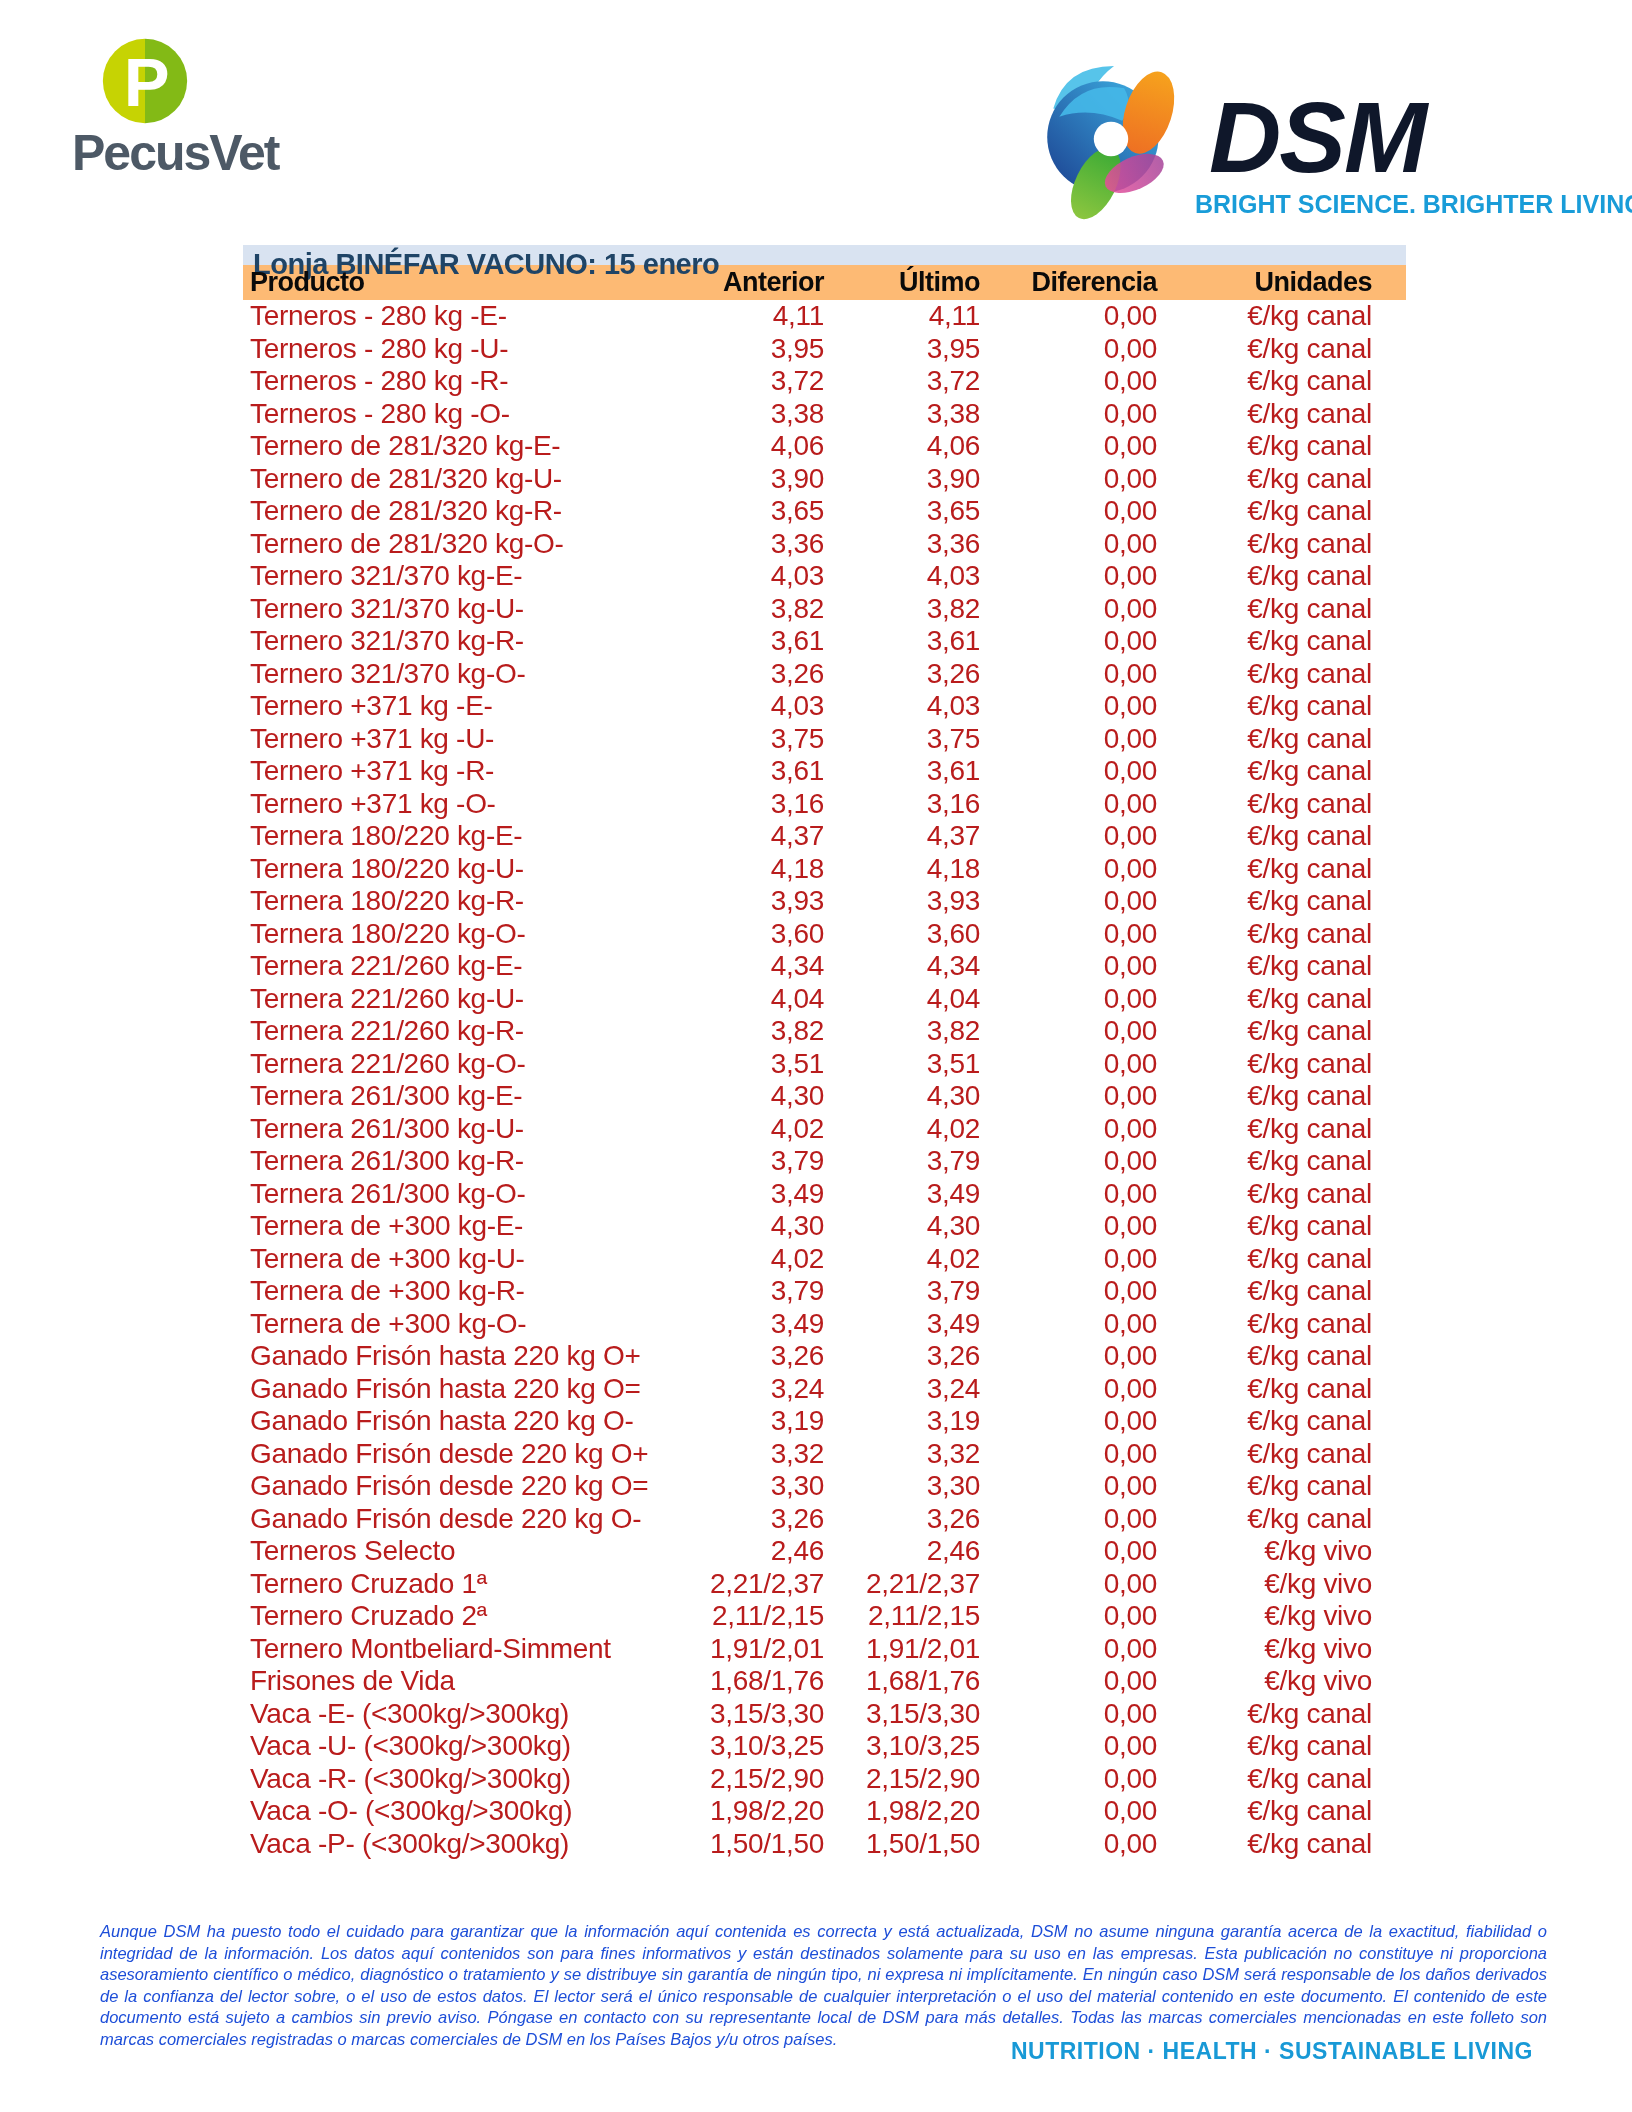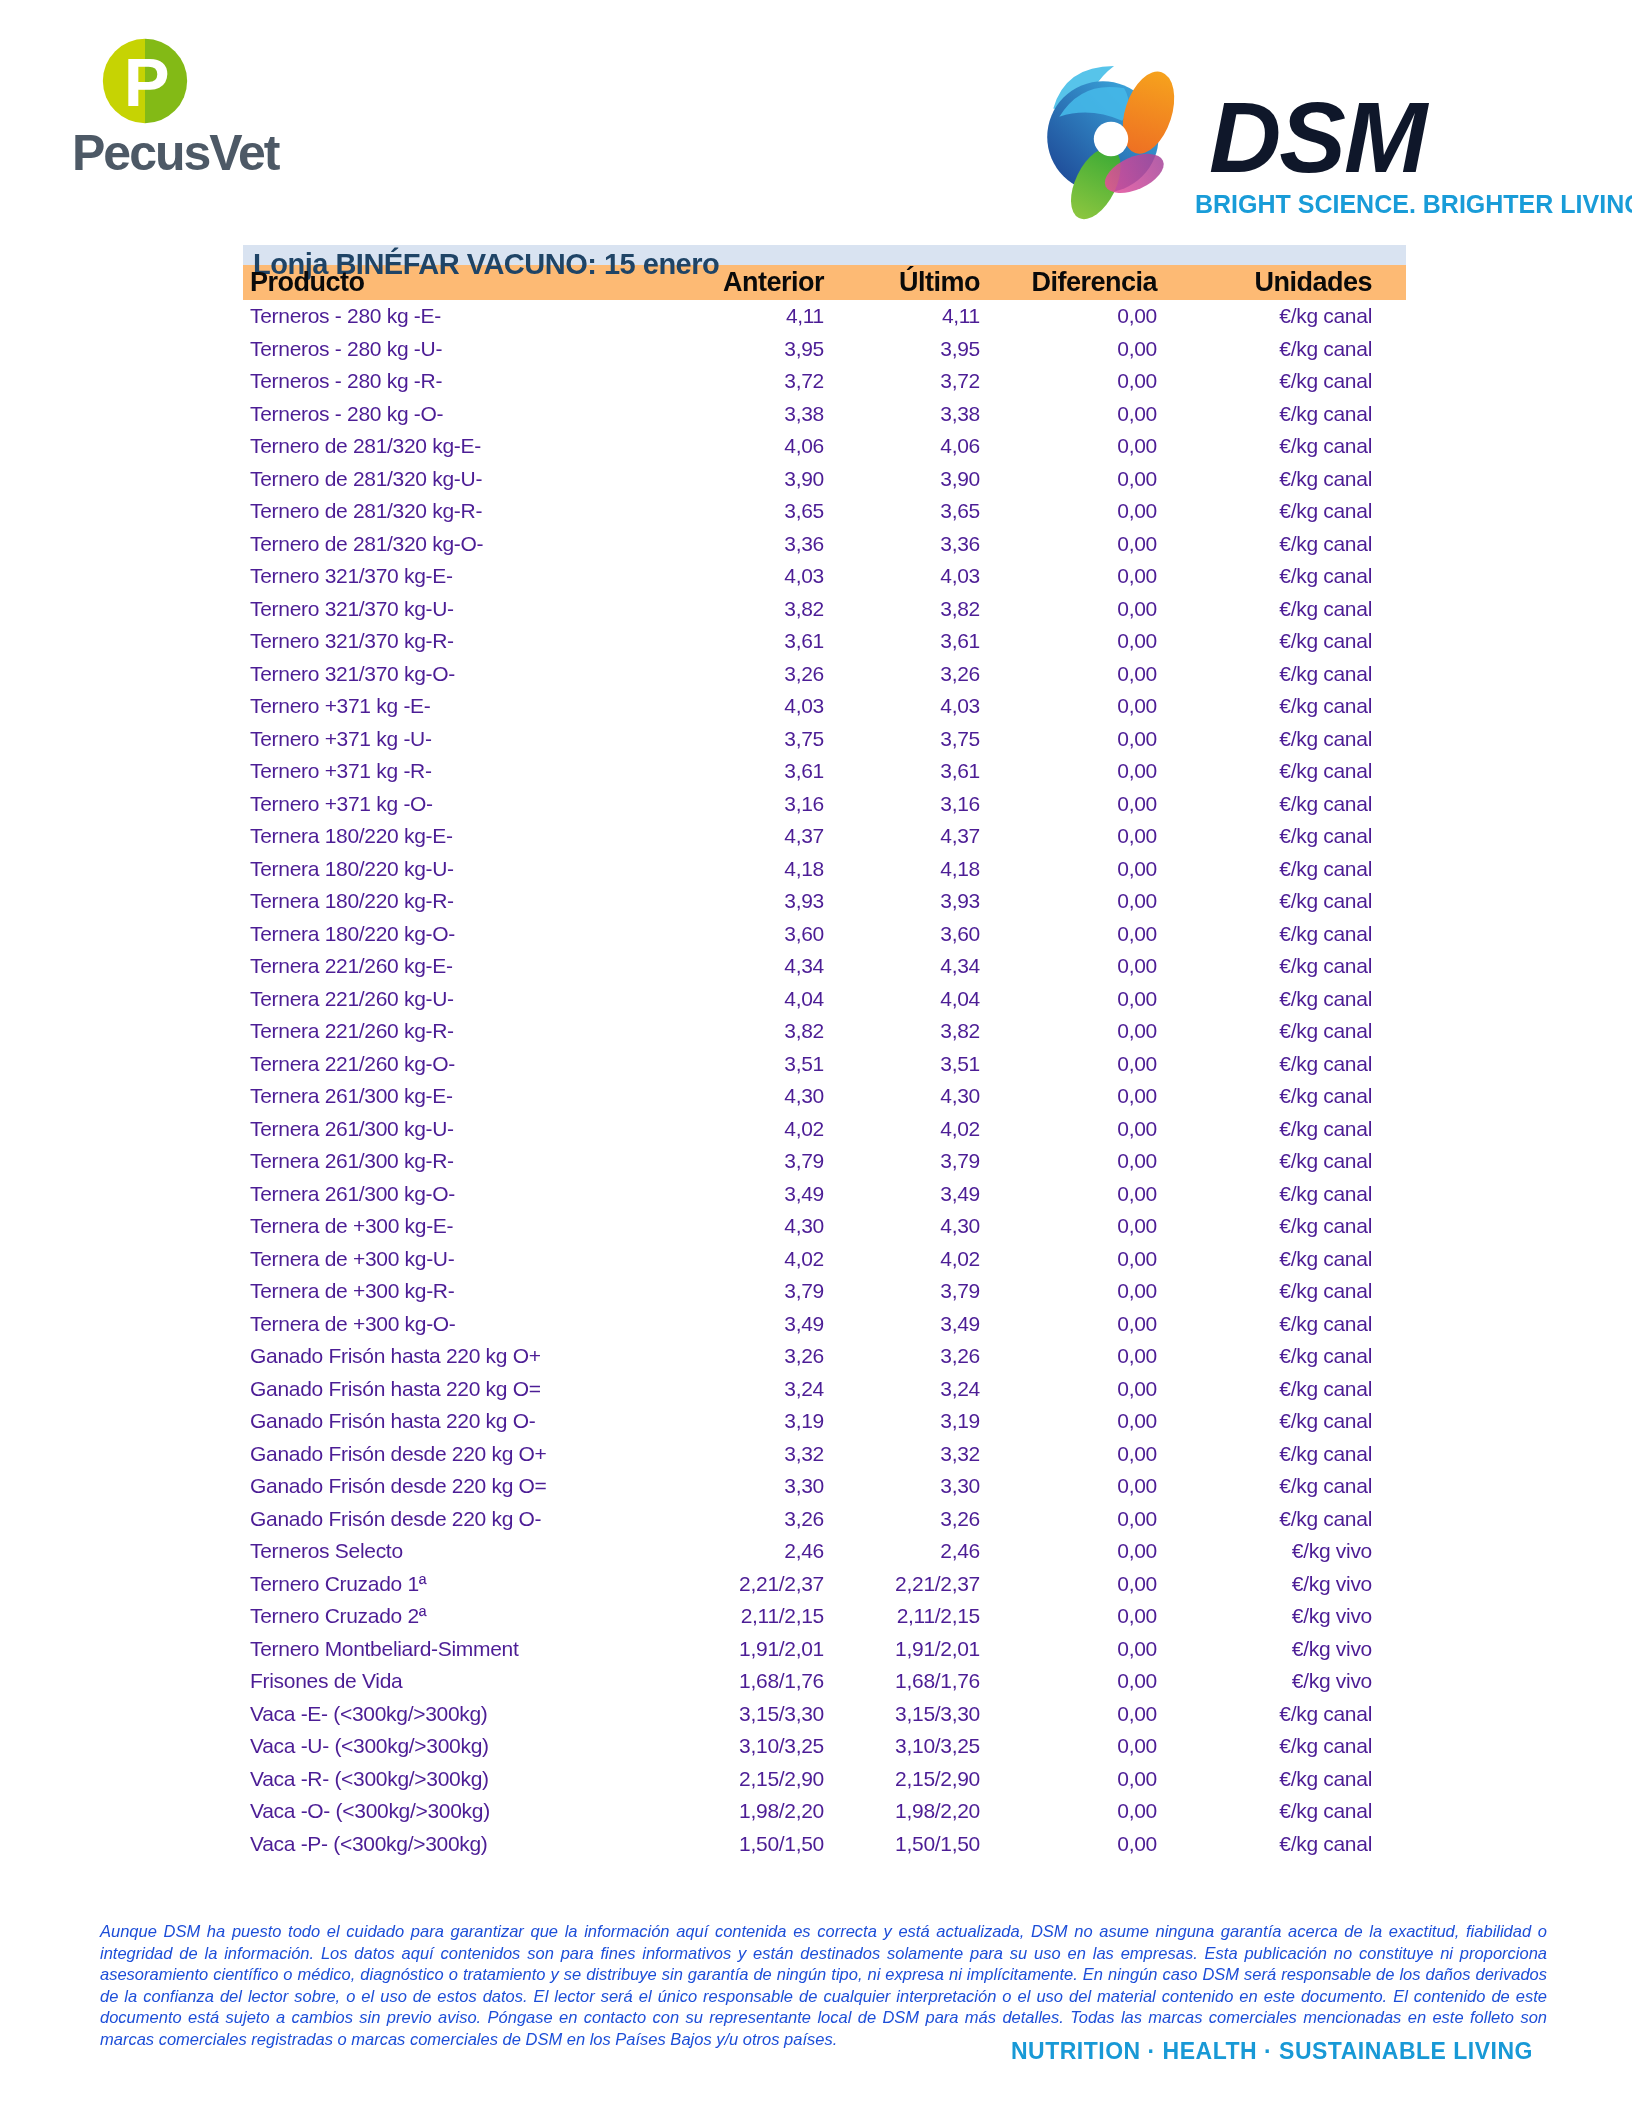--- a/index.html
+++ b/index.html
@@ -48,21 +48,21 @@
     align-items: center;
   }
   .thead {
     height: 35px; background: #fdba74;
     font-size: 27px; font-weight: bold; color: #0a0a0a; letter-spacing: -0.5px;
   }
   .cell { white-space: nowrap; }
   .cell.num { text-align: right; }
   .trow {
     height: 32.5px;
-    font-size: 21px; color: #4c1d95; letter-spacing: -0.3px;
+    font-size: 28px; color: #b91c1c; letter-spacing: -0.3px;
   }
 
   
   .disclaimer {
     position: absolute; left: 100px; top: 1921px; width: 1447px;
     font-size: 16.5px; line-height: 21.5px; font-style: italic;
     color: #1d4ed8; text-align: justify;
   }
   .footer-tagline {
     position: absolute; right: 99px; top: 2038px;

